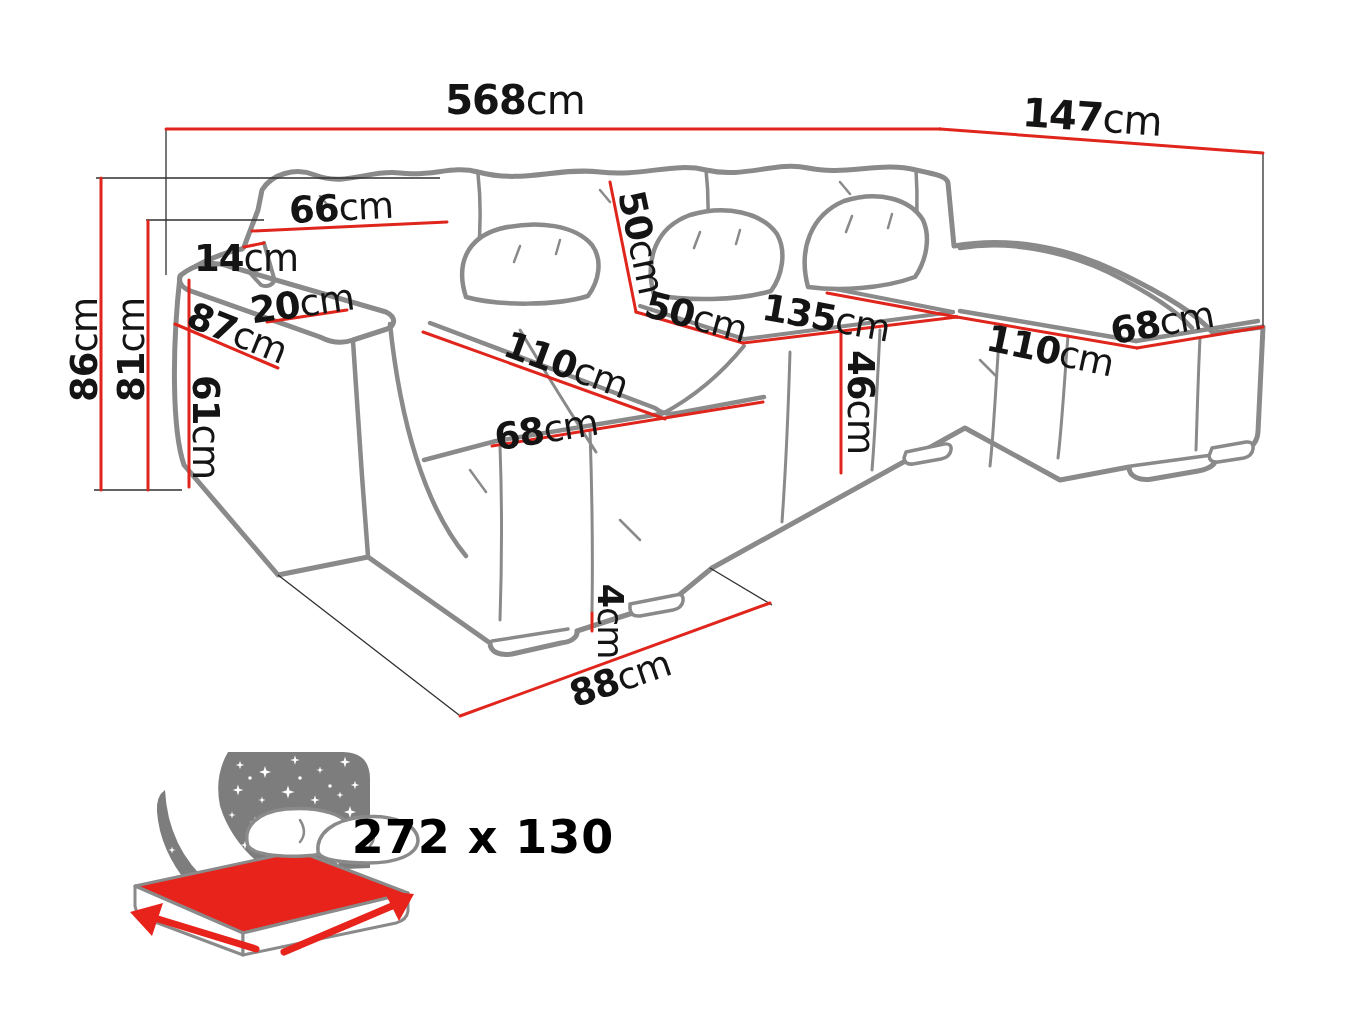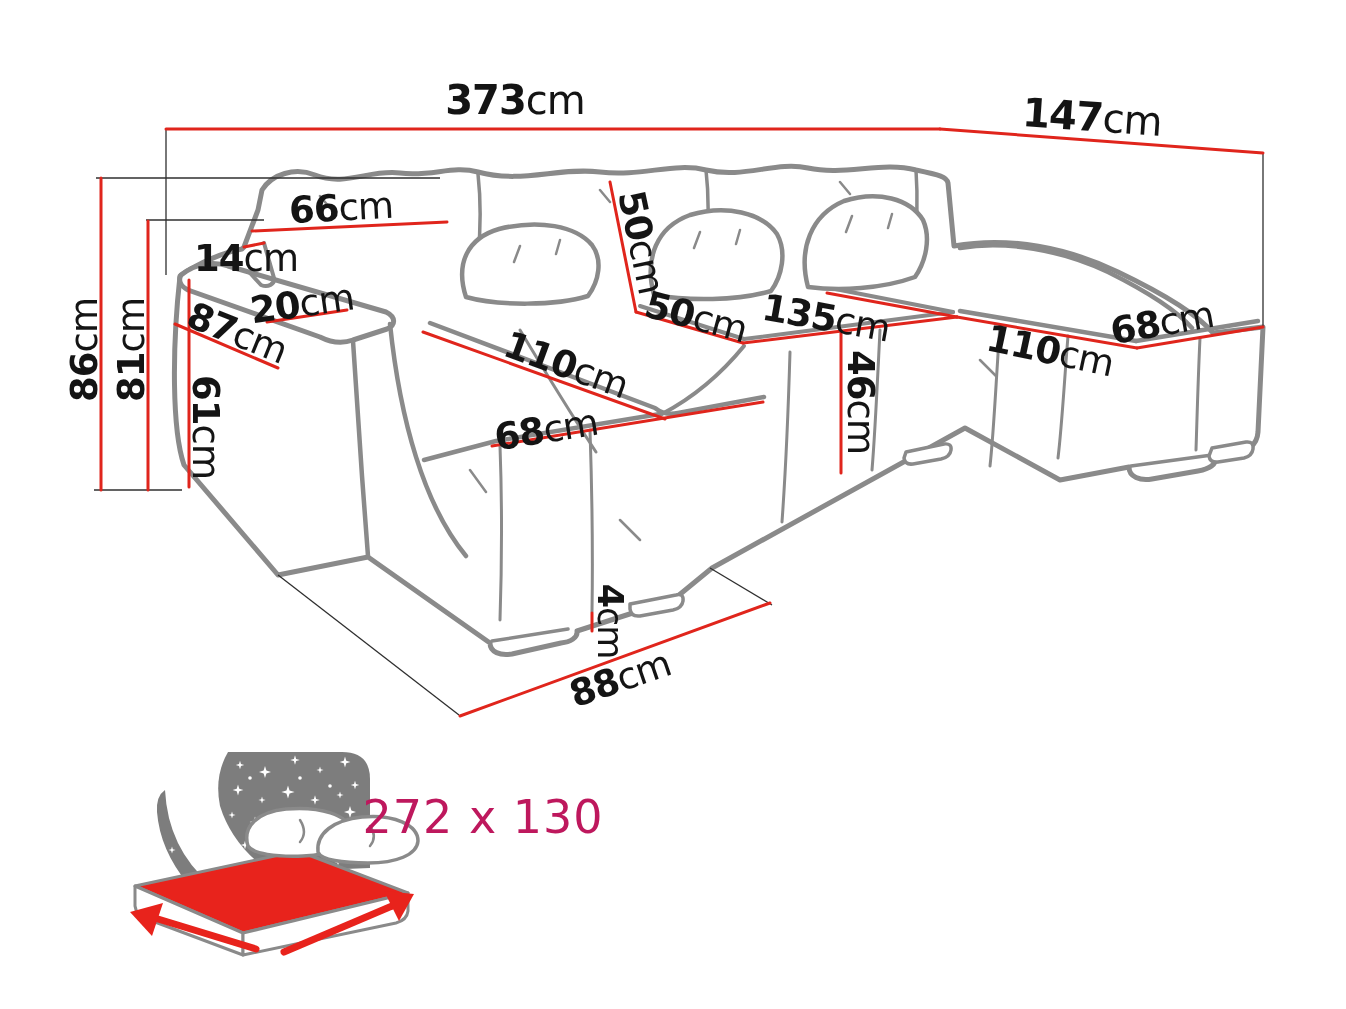--- a/index.html
+++ b/index.html
@@ -4,22 +4,22 @@
 <style>
   html,body{margin:0;padding:0;background:#ffffff;}
   .stage{position:relative;width:1346px;height:1009px;background:#ffffff;overflow:hidden;
          font-family:"DejaVu Sans",sans-serif;}
   .stage svg{position:absolute;left:0;top:0;}
   .dim{position:absolute;transform:translate(-50%,-50%) rotate(var(--r,0deg));
        white-space:nowrap;color:#141414;font-size:37px;letter-spacing:-1px;line-height:1;}
   .dim .num{font-weight:700;}
   .dim .unit{font-weight:400;}
   .dim.big{font-size:40px;}
-  .sleep-size{position:absolute;transform:translate(-50%,-50%);color:#be185d;
-      font-size:46px;font-weight:400;letter-spacing:1px;white-space:nowrap;line-height:1;}
+  .sleep-size{position:absolute;transform:translate(-50%,-50%);color:#000000;
+      font-size:46px;font-weight:700;letter-spacing:1px;white-space:nowrap;line-height:1;margin-top:20px;}
 </style>
 </head>
 <body>
 
 <div class="stage">
 
   <svg width="1346" height="1009" viewBox="0 0 1346 1009">
     <defs>
       <path id="star4" d="M0,-6 L1.4,-1.4 L6,0 L1.4,1.4 L0,6 L-1.4,1.4 L-6,0 L-1.4,-1.4 Z"></path>
     </defs>
@@ -196,21 +196,21 @@
 
       <g stroke="#e8231c" fill="#e8231c">
         <path stroke-width="7" fill="none" d="M256,949 L158,919"></path>
         <path stroke="none" d="M163,903 L130,912 L152,936 Z"></path>
         <path stroke-width="7" fill="none" d="M284,952 L392,906"></path>
         <path stroke="none" d="M384,891 L414,894 L399,921 Z"></path>
       </g>
     </g>
   </svg>
 
-  <div class="dim big" style="left:515px;top:100px;--r:0deg"><span class="num">373</span><span class="unit">cm</span></div>
+  <div class="dim big" style="left:515px;top:100px;--r:0deg"><span class="num">568</span><span class="unit">cm</span></div>
 
   <div class="dim big" style="left:1092px;top:117px;--r:4deg"><span class="num">147</span><span class="unit">cm</span></div>
 
   <div class="dim" style="left:341px;top:208px;--r:-3deg"><span class="num">66</span><span class="unit">cm</span></div>
 
   <div class="dim" style="left:246px;top:258px;--r:0deg"><span class="num">14</span><span class="unit">cm</span></div>
 
   <div class="dim" style="left:302px;top:304px;--r:-8deg"><span class="num">20</span><span class="unit">cm</span></div>
 
   <div class="dim" style="left:237px;top:333px;--r:22deg"><span class="num">87</span><span class="unit">cm</span></div>

